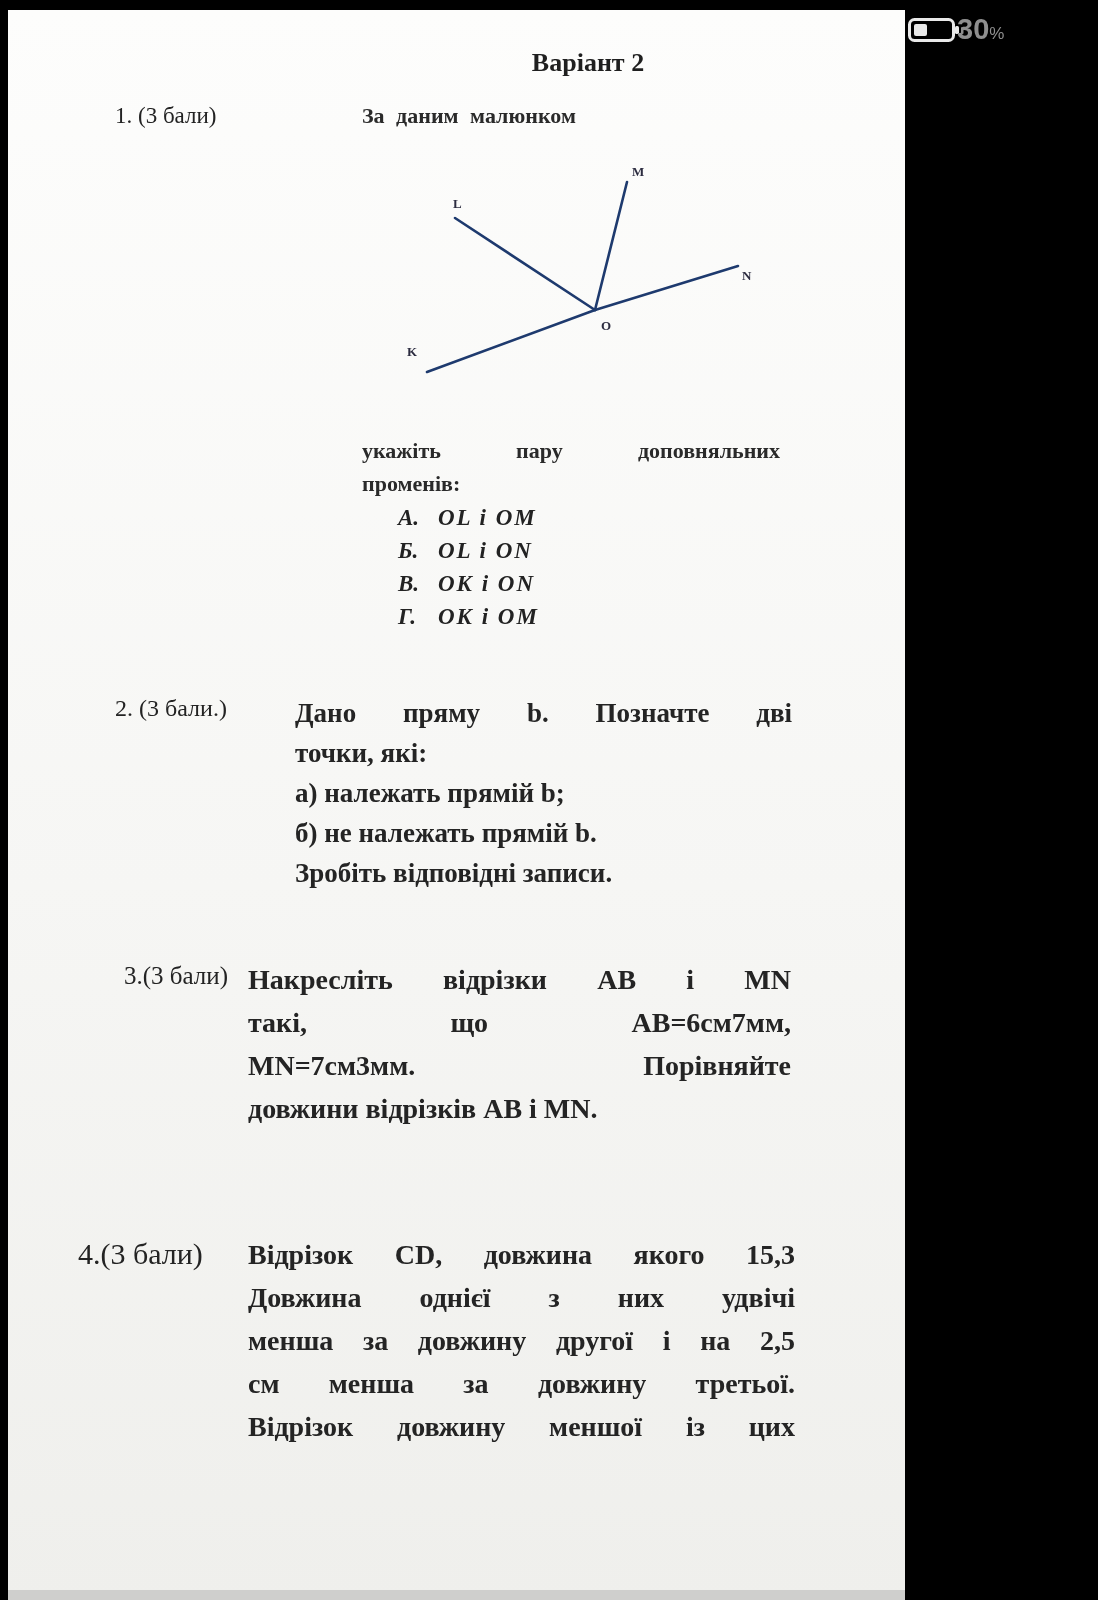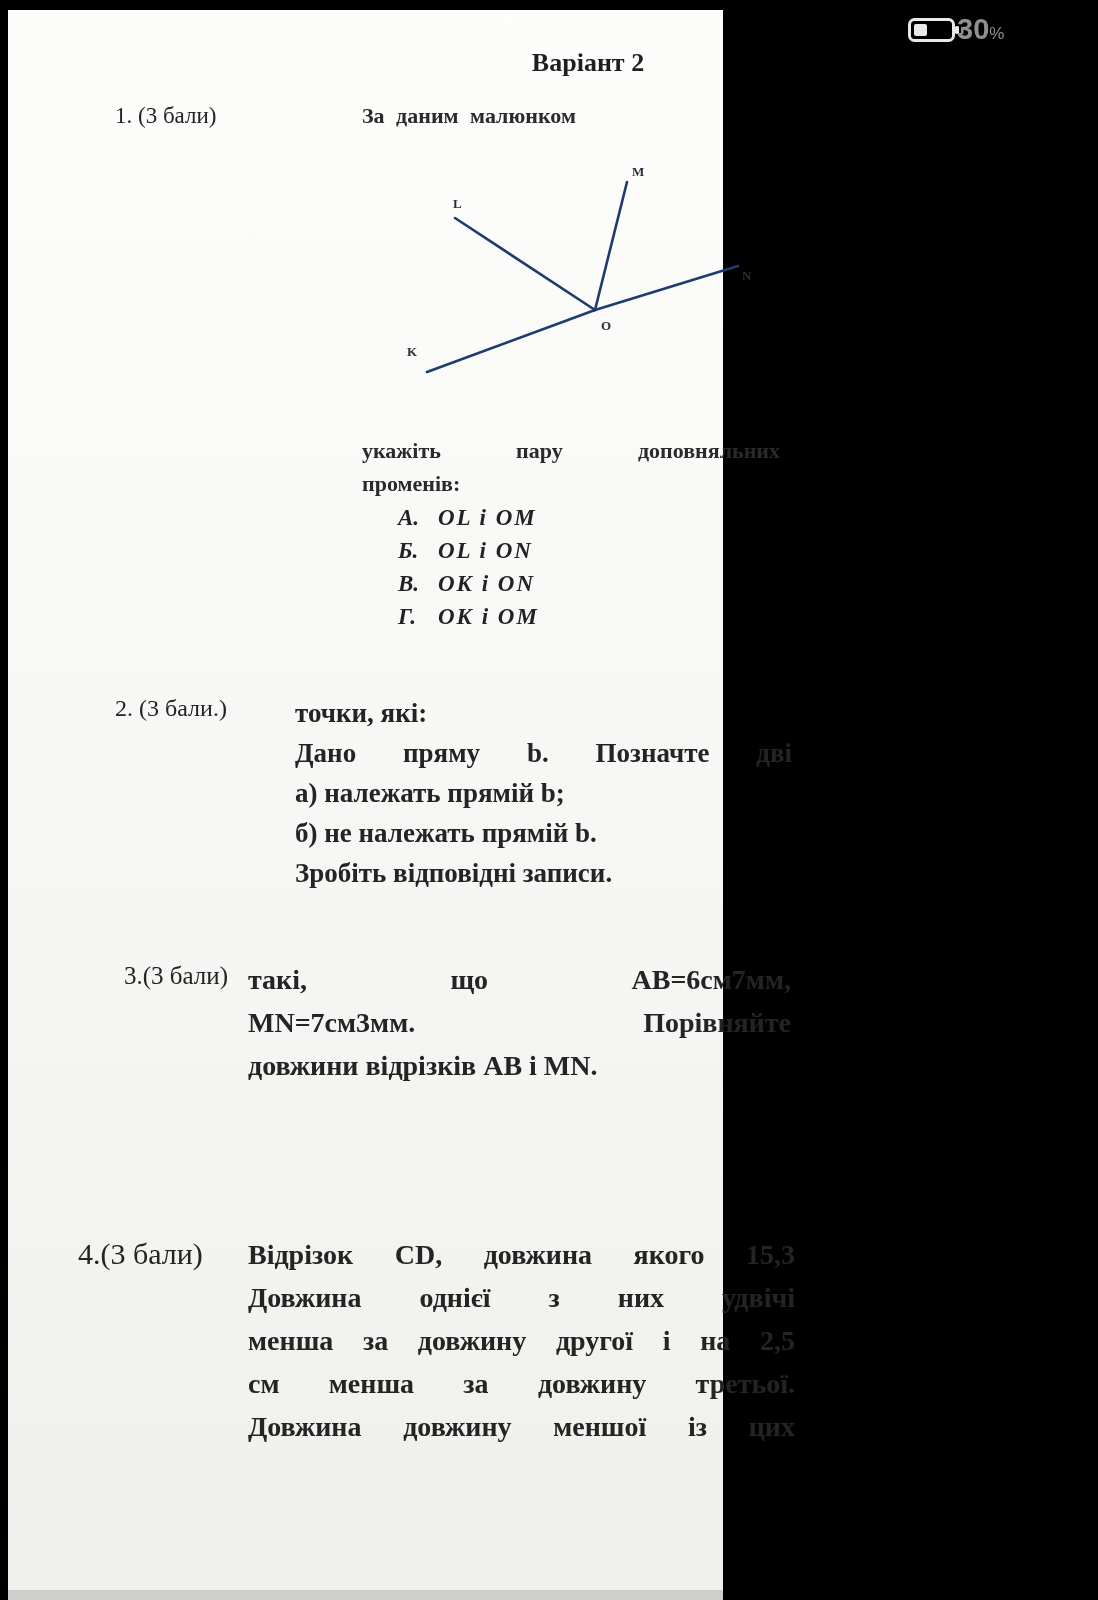--- a/index.html
+++ b/index.html
@@ -8,21 +8,21 @@
     position:relative;
     background:#000;
     font-family:"Liberation Serif", serif;
     overflow:hidden;
   }
 
   
   .document {
     position:absolute;
     left:8px; top:10px;
-    width:715px; height:1590px;
+    width:897px; height:1590px;
     background:linear-gradient(180deg,#fdfdfc 0%, #f6f6f4 55%, #efefec 100%);
   }
   .bottom-strip{
     position:absolute; left:0; bottom:0;
     width:100%; height:10px;
     background:#cfcfcd;
   }
 
   .abs { position:absolute; }
 
@@ -137,37 +137,38 @@
       <span class="opt-text">OK і ON</span>
     </div>
     <div class="option">
       <span class="opt-letter">Г.</span>
       <span class="opt-text">OK і OM</span>
     </div>
   </div>
 
   <div class="abs plabel l2">2.  (3 бали.)</div>
   <div class="abs textblock tb2">
+    <div class="line jline">Дано пряму b. Позначте дві</div>
     <div class="line">точки, які:</div>
-    <div class="line jline">Дано пряму b. Позначте дві</div>
     <div class="line">а) належать прямій b;</div>
     <div class="line">б) не належать прямій b.</div>
     <div class="line">Зробіть відповідні записи.</div>
   </div>
 
   <div class="abs plabel l3">3.(3 бали)</div>
   <div class="abs textblock tb3">
+    <div class="line jline">Накресліть відрізки AB і MN</div>
     <div class="line jline">такі, що AB=6см7мм,</div>
     <div class="line jline">MN=7см3мм. Порівняйте</div>
     <div class="line">довжини відрізків AB і MN.</div>
   </div>
 
   <div class="abs plabel l4">4.(3 бали)</div>
   <div class="abs textblock tb4">
     <div class="line jline">Відрізок CD, довжина якого 15,3</div>
     <div class="line jline">Довжина однієї з них удвічі</div>
     <div class="line jline">менша за довжину другої і на 2,5</div>
     <div class="line jline">см менша за довжину третьої.</div>
-    <div class="line jline">Довжина довжину меншої із цих</div>
+    <div class="line jline">Відрізок довжину меншої із цих</div>
   </div>
 
   <div class="bottom-strip"></div>
 </div>
 
 </body></html>

